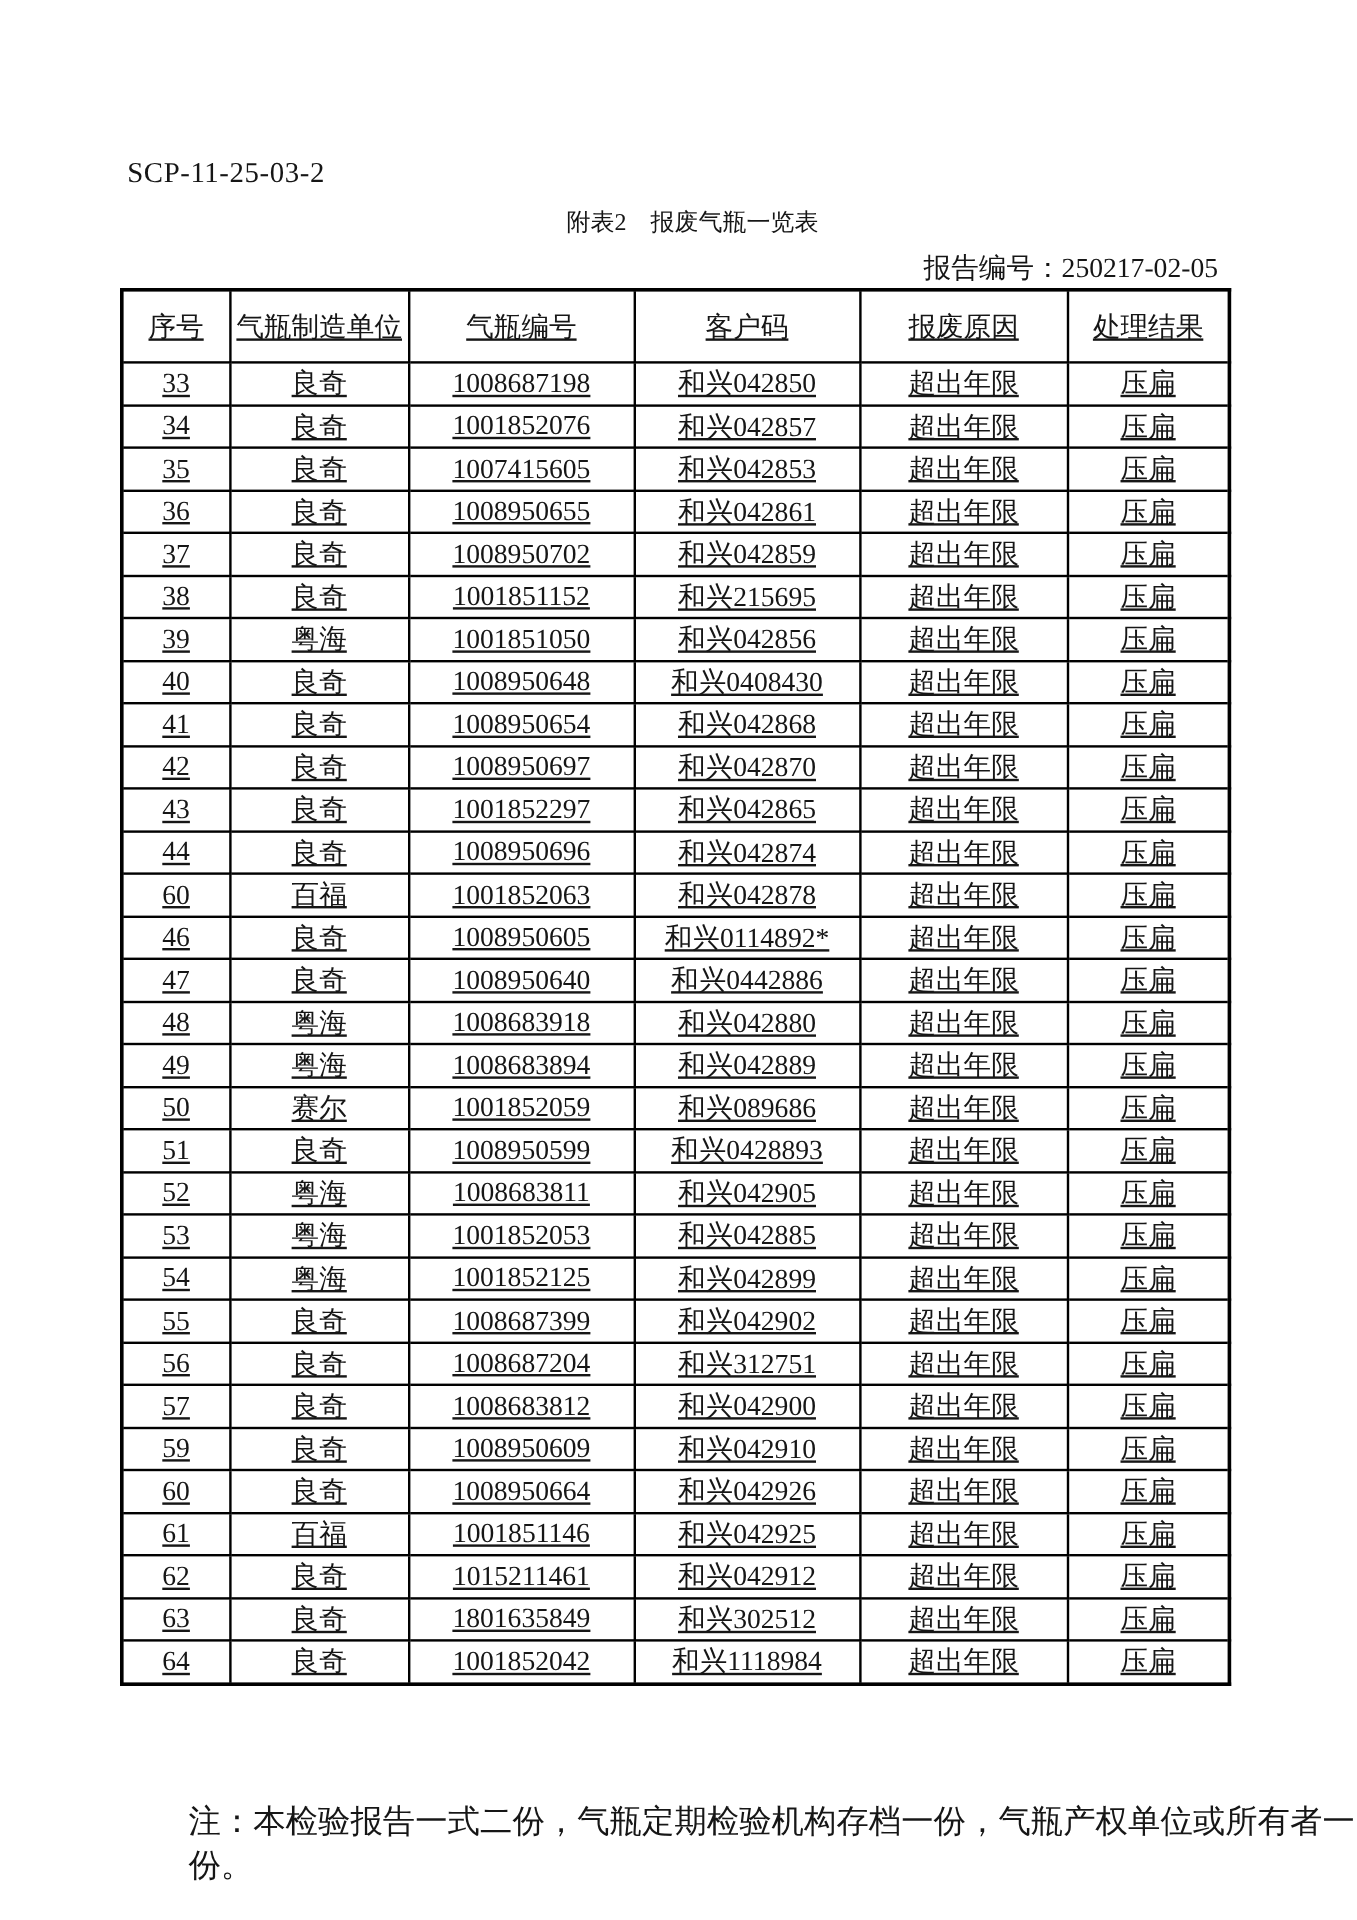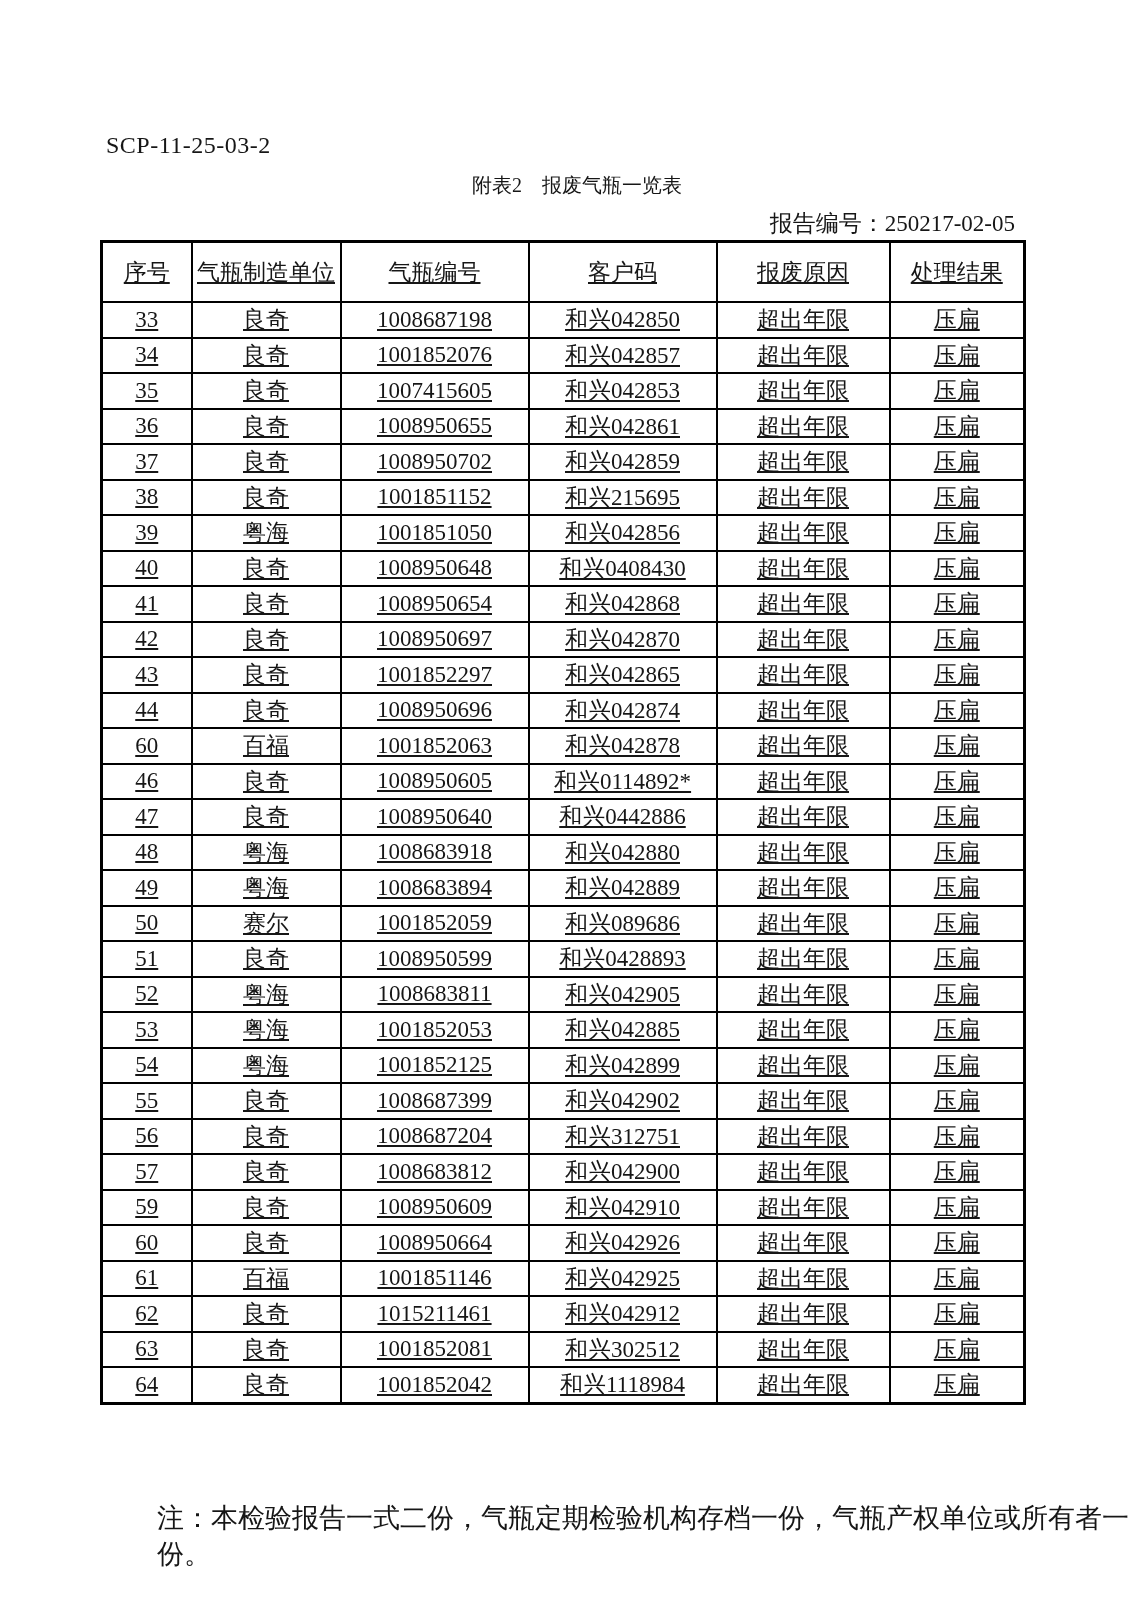--- a/index.html
+++ b/index.html
@@ -331,21 +331,21 @@
           <td>62</td>
           <td>良奇</td>
           <td>1015211461</td>
           <td>和兴042912</td>
           <td>超出年限</td>
           <td>压扁</td>
         </tr>
         <tr>
           <td>63</td>
           <td>良奇</td>
-          <td>1001852081</td>
+          <td>1801635849</td>
           <td>和兴302512</td>
           <td>超出年限</td>
           <td>压扁</td>
         </tr>
         <tr>
           <td>64</td>
           <td>良奇</td>
           <td>1001852042</td>
           <td>和兴1118984</td>
           <td>超出年限</td>

